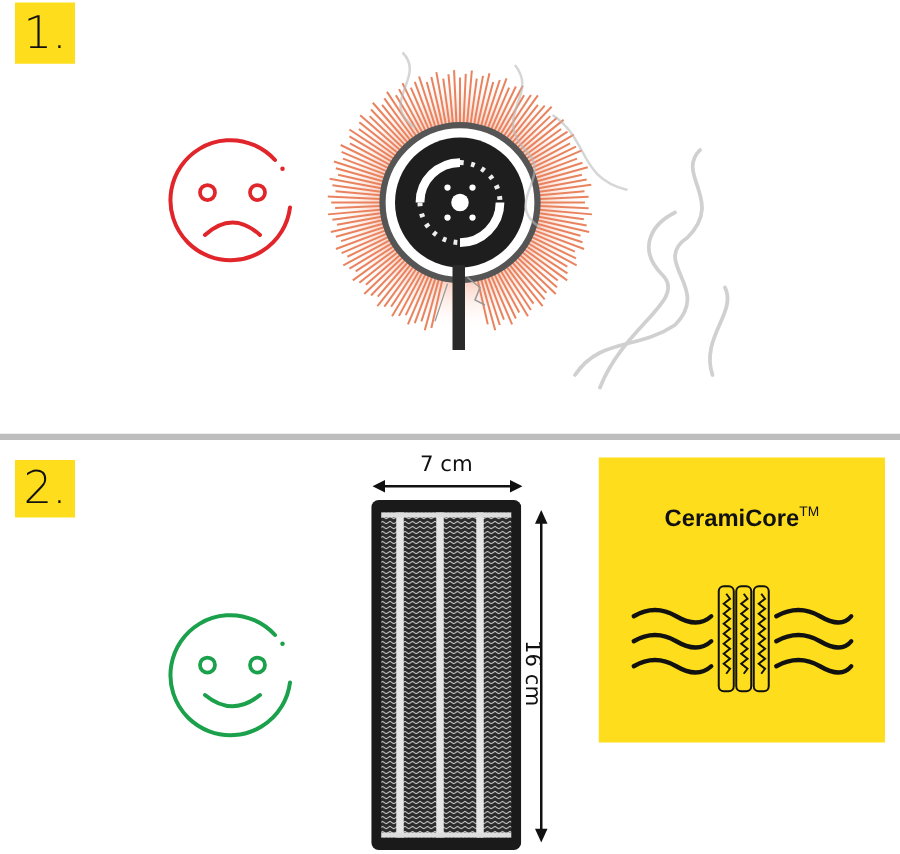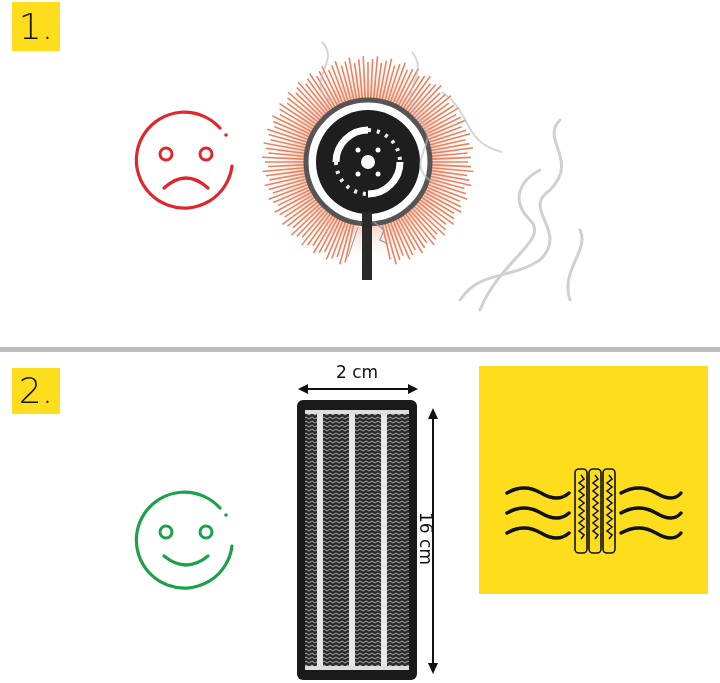--- a/index.html
+++ b/index.html
@@ -226,21 +226,21 @@
 <div class="face" id="happy">
   <svg width="112" height="110" viewBox="0 0 112 110">
     <path d="M92 20 A48 48 0 1 0 104 58" fill="none" stroke="#1ba04b" stroke-width="3.2" stroke-linecap="round"></path>
     <circle cx="98" cy="27" r="1.8" fill="#1ba04b"></circle>
     <circle cx="38" cy="44" r="6" fill="none" stroke="#1ba04b" stroke-width="3"></circle>
     <circle cx="78" cy="44" r="6" fill="none" stroke="#1ba04b" stroke-width="3"></circle>
     <path d="M36 68 Q58 86 80 68" fill="none" stroke="#1ba04b" stroke-width="3.2" stroke-linecap="round"></path>
   </svg>
 </div>
 
-<div class="dim-label" id="w-label">2 cm</div>
+<div class="dim-label" id="w-label">7 cm</div>
 <svg style="position:absolute;left:298px;top:382px;" width="120" height="14">
   <line x1="6" y1="7" x2="114" y2="7" stroke="#111" stroke-width="2"></line>
   <path d="M0 7 L10 2 L10 12 Z" fill="#111"></path>
     <path d="M120 7 L110 2 L110 12 Z" fill="#111"></path>
 </svg>
 
 <svg style="position:absolute;left:426px;top:408px;" width="14" height="266">
   <line x1="7" y1="8" x2="7" y2="258" stroke="#111" stroke-width="2"></line>
   <path d="M7 0 L2 11 L12 11 Z" fill="#111"></path>
     <path d="M7 266 L2 255 L12 255 Z" fill="#111"></path>
@@ -259,20 +259,21 @@
     <rect x="8" y="10" width="104" height="260" fill="url(#mesh)"></rect>
     <rect x="20" y="10" width="6" height="260" fill="#e6e6e6"></rect>
     <rect x="52" y="10" width="6" height="260" fill="#e6e6e6"></rect>
     <rect x="84" y="10" width="6" height="260" fill="#e6e6e6"></rect>
     <rect x="8" y="10" width="104" height="4" fill="#ddd"></rect>
     <rect x="8" y="266" width="104" height="4" fill="#ddd"></rect>
   </svg>
 </div>
 
 <div id="cc-box">
+  <div id="cc-title"><span>CeramiCore</span><sup>TM</sup></div>
   <div id="cc-icon">
     <svg width="190" height="100" viewBox="0 0 190 100">
       <g fill="none" stroke="#111" stroke-width="3.5" stroke-linecap="round">
         <path d="M8 32 Q25 22 42 32 T70 32"></path>
         <path d="M8 52 Q25 42 42 52 T70 52"></path>
         <path d="M8 72 Q25 62 42 72 T70 72"></path>
         <path d="M122 32 Q140 22 157 32 T182 32"></path>
         <path d="M122 52 Q140 42 157 52 T182 52"></path>
         <path d="M122 72 Q140 62 157 72 T182 72"></path>
       </g>

